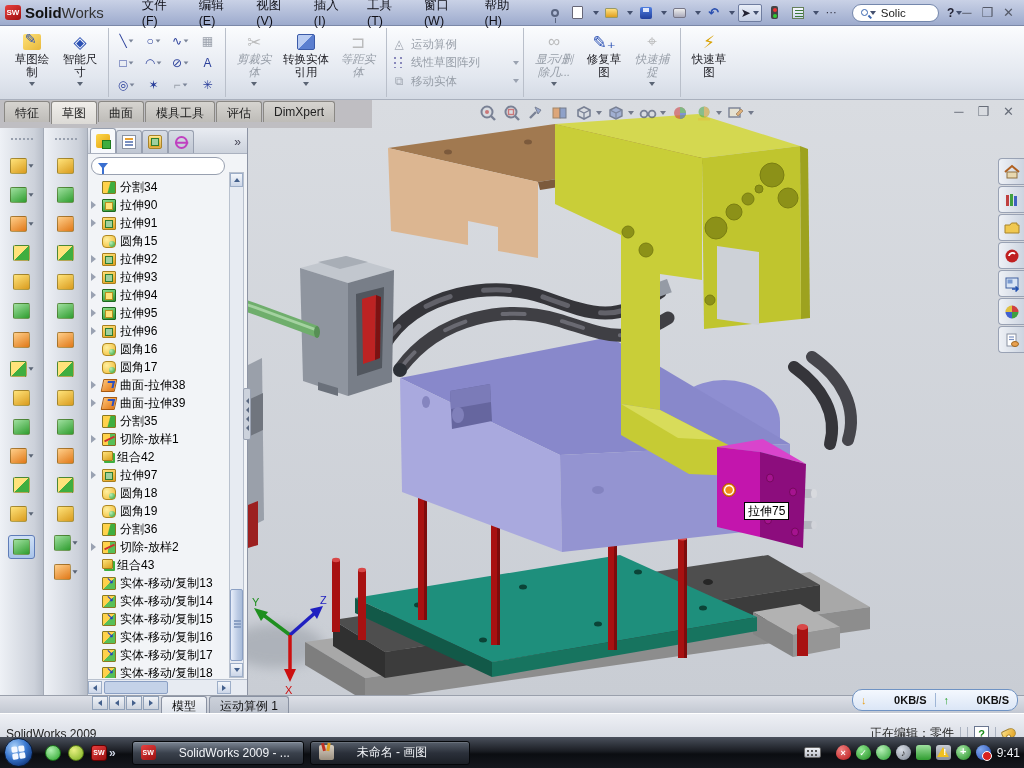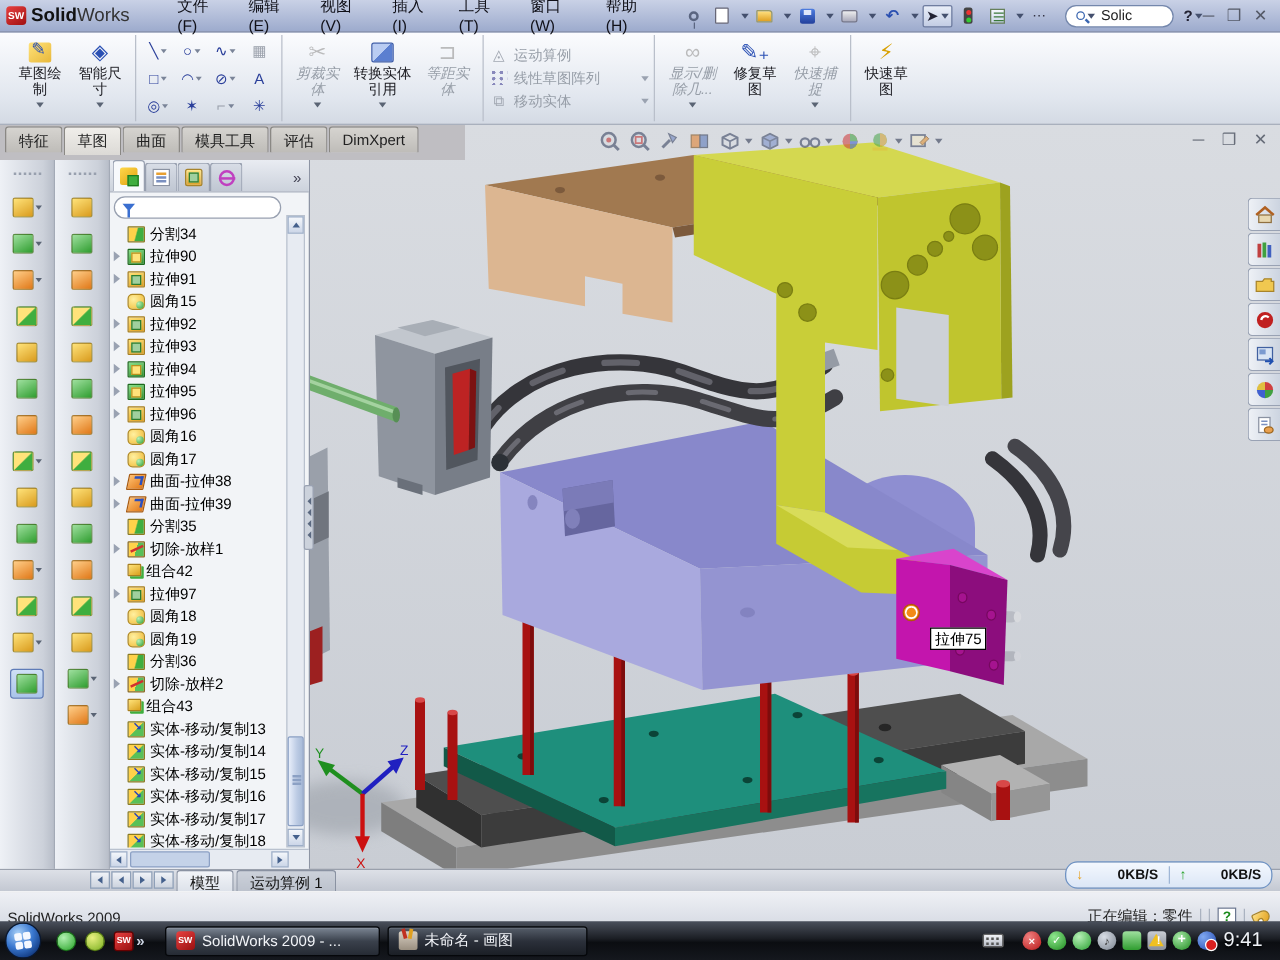--- a/index.html
+++ b/index.html
@@ -150,21 +150,21 @@
 #tooltip { position:absolute; left:496px; top:402px; background:#ffffff; border:1px solid #000; font-size:12px; padding:0 3px; line-height:16px; color:#000; }
 
 
 #netwidget { left:852px; top:689px; width:166px; height:22px; background:linear-gradient(#f4f8fe,#dbe6f6); border:1px solid #6f93c4; border-radius:10px; display:flex; align-items:center; z-index:40; font-size:11px; font-weight:bold; color:#111; }
 .nw-cell { flex:1; display:flex; align-items:center; justify-content:space-between; padding:0 8px; }
 .nw-sep { width:1px; height:14px; background:#9fb6d6; }
 .nw-down { color:#e8a01c; font-weight:bold; }
 .nw-up { color:#28a228; font-weight:bold; }
 
 
-#motionbar { left:0; top:695px; width:1024px; height:18px; background:linear-gradient(#dde0e7,#c3c8d2); border-top:1px solid #9aa0ac; z-index:15; display:flex; align-items:center; padding-left:72px; }
+#motionbar { left:0; top:695px; width:1024px; height:18px; background:linear-gradient(#dde0e7,#c3c8d2); border-top:1px solid #9aa0ac; z-index:15; display:flex; align-items:flex-start; padding-left:92px; }
 .mnav { display:flex; gap:1px; margin-bottom:1px; }
 .mnb { width:16px; height:14px; background:linear-gradient(#f0f3f8,#ccd3de); border:1px solid #8fa0b8; display:flex; align-items:center; justify-content:center; }
 .mtab { height:17px; padding:1px 10px 0; font-size:12px; color:#111; border:1px solid #8a92a2; border-bottom:none; background:linear-gradient(#ccd1da,#bcc2cd); border-radius:3px 3px 0 0; margin-left:2px; }
 .mtab.active { background:linear-gradient(#f2f4f8,#dde2ea); }
 
 
 #statusbar { left:0; top:713px; width:1024px; height:40px; background:linear-gradient(#eef0f5,#ccd1db); border-top:1px solid #fff; z-index:15; display:flex; align-items:center; font-size:12px; color:#222; }
 #sb-left { margin-left:6px; }
 #sb-right { margin-left:auto; display:flex; align-items:center; gap:6px; margin-right:8px; }
 .sb-sep { width:1px; height:14px; background:#aab2c0; }
@@ -177,21 +177,21 @@
 #orb { width:29px; height:29px; border-radius:50%; margin-left:4px; background:radial-gradient(circle at 35% 28%,#a8d0f8,#3a78d0 45%,#123a80 80%,#0a2050); border:1px solid #0a1830; position:relative; flex:none; }
 #orb .flag { position:absolute; left:7px; top:7px; width:14px; height:14px; display:grid; grid-template-columns:6px 6px; grid-template-rows:6px 6px; gap:1px; transform:rotate(-8deg); }
 #orb .flag i { background:#f4f8ff; border-radius:1.5px; }
 #quicklaunch { display:flex; align-items:center; gap:7px; margin-left:12px; }
 .ql { width:16px; height:16px; border-radius:50%; }
 .ql-messenger { background:radial-gradient(circle at 35% 30%,#b0f0b0,#28a428); border:1px solid #1a701a; }
 .ql-media { background:radial-gradient(circle at 35% 30%,#e8f080,#7ab020); border:1px solid #567a14; }
 .ql-sw { border-radius:3px; background:linear-gradient(145deg,#e84040,#991010); border:1px solid #600; color:#fff; font-size:7px; font-weight:bold; display:flex; align-items:center; justify-content:center; }
 #ql-more { color:#cdd4e2; font-size:12px; font-weight:bold; margin-left:2px; }
 #tasks { display:flex; gap:6px; margin-left:16px; }
-.task { height:24px; border-radius:3px; border:1px solid #05070a; display:flex; align-items:center; padding:0 8px; gap:6px; font-size:12px; color:#f2f4f8; box-shadow:inset 0 1px 0 #ffffff22; }
+.task { height:24px; border-radius:3px; border:1px solid #05070a; display:flex; align-items:center; padding:0 8px; gap:23px; font-size:12px; color:#f2f4f8; box-shadow:inset 0 1px 0 #ffffff22; }
 .task.active { width:172px; background:linear-gradient(#7c8694,#3a414c 50%,#262b34); }
 .task.inactive { width:160px; background:linear-gradient(#565e6a,#2b303a 50%,#1b1f26); }
 .task .ticon { width:15px; height:15px; flex:none; }
 .ticon-sw { background:linear-gradient(145deg,#e84040,#991010); border-radius:3px; color:#fff; font-size:7px; font-weight:bold; display:flex; align-items:center; justify-content:center; }
 .ticon-paint { background:linear-gradient(#d8cfc2,#9a8f80); border-radius:2px; position:relative; }
 .ticon-paint:before { content:""; position:absolute; left:3px; top:-2px; width:2.5px; height:8px; background:#c03020; transform:rotate(-15deg); }
 .ticon-paint:after { content:""; position:absolute; left:8px; top:-2px; width:2.5px; height:8px; background:#e0a020; transform:rotate(10deg); }
 .task .tlbl { white-space:nowrap; overflow:hidden; }
 #tray { margin-left:auto; display:flex; align-items:center; gap:5px; margin-right:6px; }
 .tri-ic { width:15px; height:15px; border-radius:3px; position:relative; display:flex; align-items:center; justify-content:center; font-size:9px; font-weight:bold; color:#fff; }
@@ -201,21 +201,21 @@
 .tr-green { background:radial-gradient(circle at 35% 30%,#90e890,#1e8a1e); border-radius:50% 50% 50% 50%/60% 60% 40% 40%; }
 .tr-circ { background:radial-gradient(circle at 35% 30%,#b8f0b8,#28a030); border-radius:50%; }
 .tr-vol { background:radial-gradient(circle at 35% 30%,#d8dde6,#7a828e); border-radius:50%; color:#333; }
 .tr-net { background:linear-gradient(#9fe09f,#2f9d2f); }
 .tr-warn { background:linear-gradient(#c8ccd4,#8a909a); }
 .tr-warn:after { content:"!"; position:absolute; width:0; height:0; border-left:6px solid transparent; border-right:6px solid transparent; border-bottom:10px solid #f0c020; left:1.5px; top:2px; }
 .tr-health { background:radial-gradient(circle at 35% 30%,#a8e8a8,#1e8a1e); border-radius:50%; }
 .tr-health:after { content:"+"; color:#fff; font-size:11px; position:absolute; top:0px; }
 .tr-sync { background:radial-gradient(circle at 30% 30%,#80a8f0,#2048b0); border-radius:50%; }
 .tr-sync:after { content:""; position:absolute; right:-1px; bottom:-1px; width:8px; height:8px; border-radius:50%; background:#d82020; border:1px solid #fff; }
-#clock { color:#f0f3f8; font-size:16px; margin-right:14px; text-shadow:0 1px 2px #000; }
+#clock { color:#f0f3f8; font-size:12px; margin-right:4px; text-shadow:0 1px 2px #000; }
 </style>
 </head>
 <body>
 
 <div id="app">
 
   <div id="titlebar" class="abs">
     <div class="sw-badge">SW</div>
     <span class="logo-solid">Solid</span>
     <span class="logo-works">Works</span>

